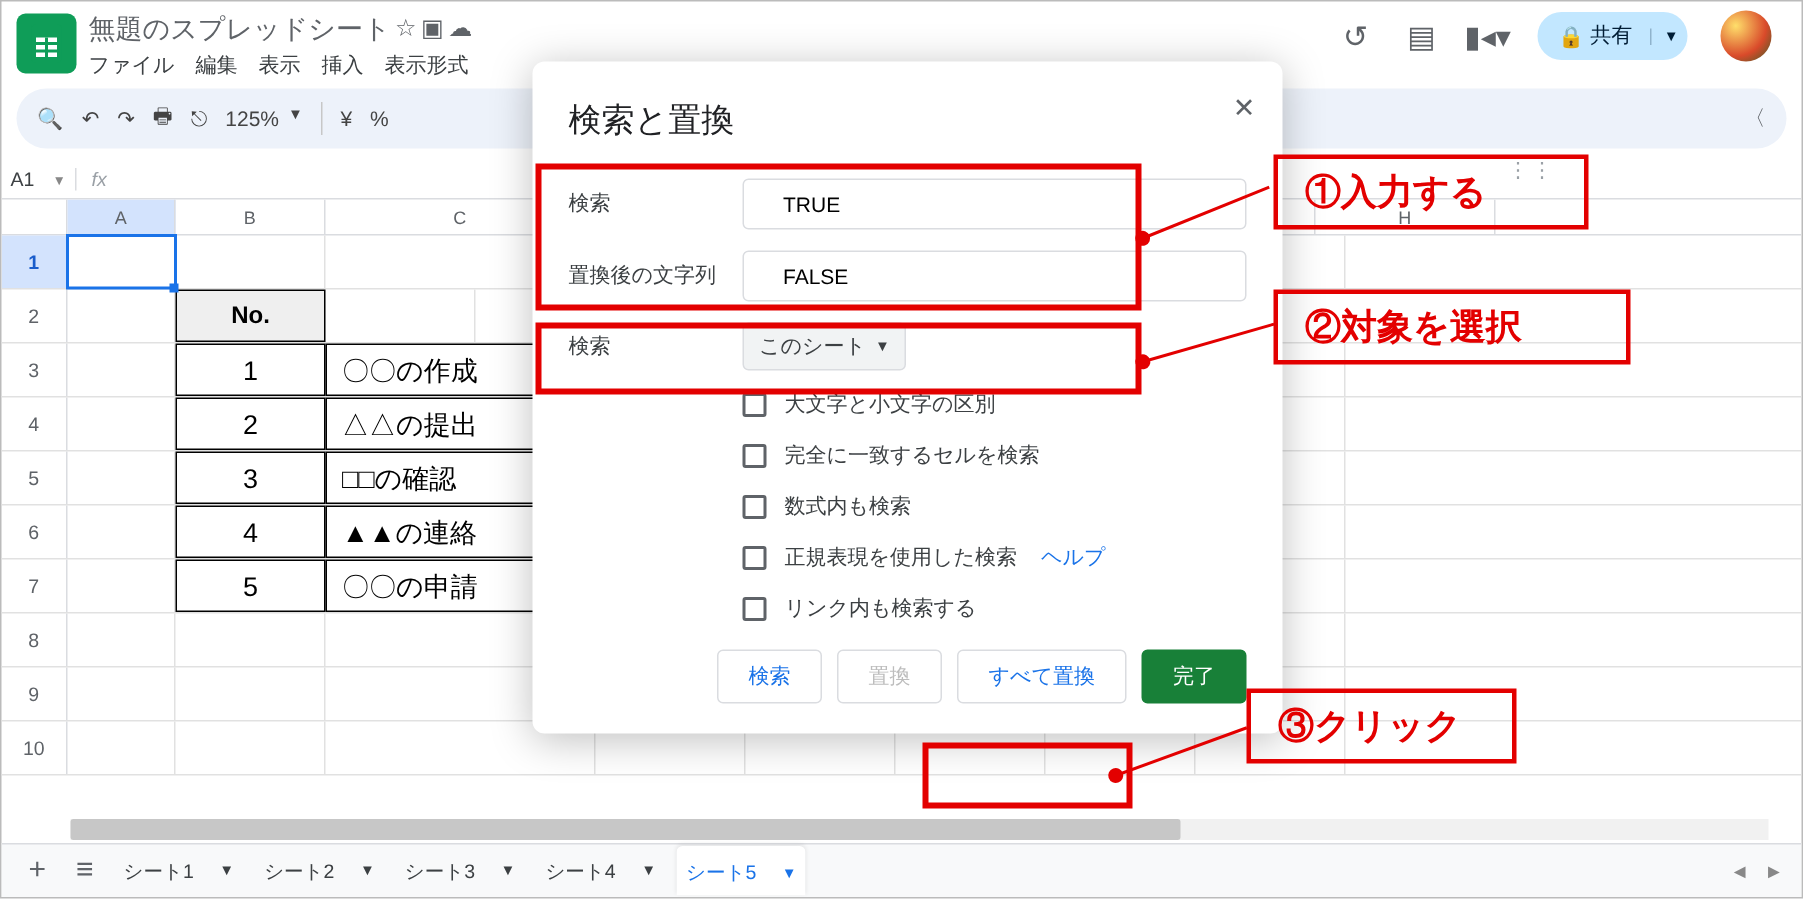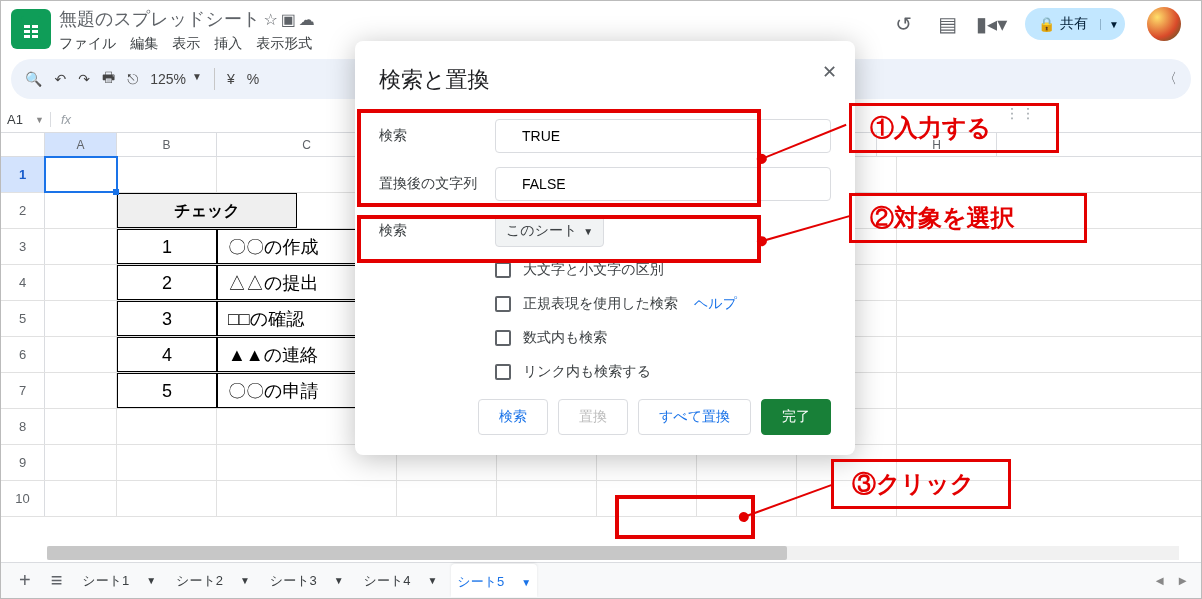--- a/index.html
+++ b/index.html
@@ -177,21 +177,21 @@
         <div class="cell CW"></div>
         <div class="cell std"></div>
         <div class="cell std"></div>
         <div class="cell std"></div>
         <div class="cell std"></div>
         <div class="cell std"></div>
       </div>
     <div class="row">
         <div class="rowh">2</div>
         <div class="cell A"></div>
-        <div class="cell CW tblhead">チェック</div>
+        <div class="cell std tblhead">No.</div>
         <div class="cell std"></div>
         <div class="cell std"></div>
         <div class="cell std"></div>
         <div class="cell std"></div>
         <div class="cell std"></div>
       </div>
     <div class="row">
         <div class="rowh">3</div>
         <div class="cell A"></div>
         <div class="cell std tblcell">1</div>
@@ -333,26 +333,30 @@
         <span style="font-size:10px">▼</span>
       </div>
   </div>
   <div class="opts">
     <div class="opt">
         <div class="cb"></div>
         <span>大文字と小文字の区別</span>
       </div>
     <div class="opt">
         <div class="cb"></div>
+        <span>完全に一致するセルを検索</span>
+      </div>
+    <div class="opt">
+        <div class="cb"></div>
+        <span>数式内も検索</span>
+      </div>
+    <div class="opt">
+        <div class="cb"></div>
         <span>正規表現を使用した検索</span>
         <a href="#">ヘルプ</a>
-      </div>
-    <div class="opt">
-        <div class="cb"></div>
-        <span>数式内も検索</span>
       </div>
     <div class="opt">
         <div class="cb"></div>
         <span>リンク内も検索する</span>
       </div>
   </div>
   <div class="dactions">
     <div class="btn">検索</div>
     <div class="btn disabled">置換</div>
     <div class="btn">すべて置換</div>

